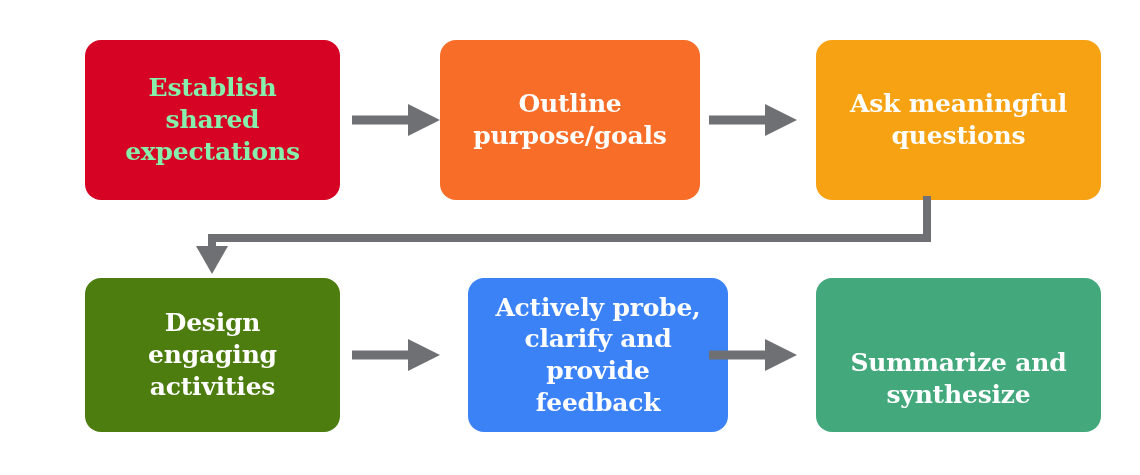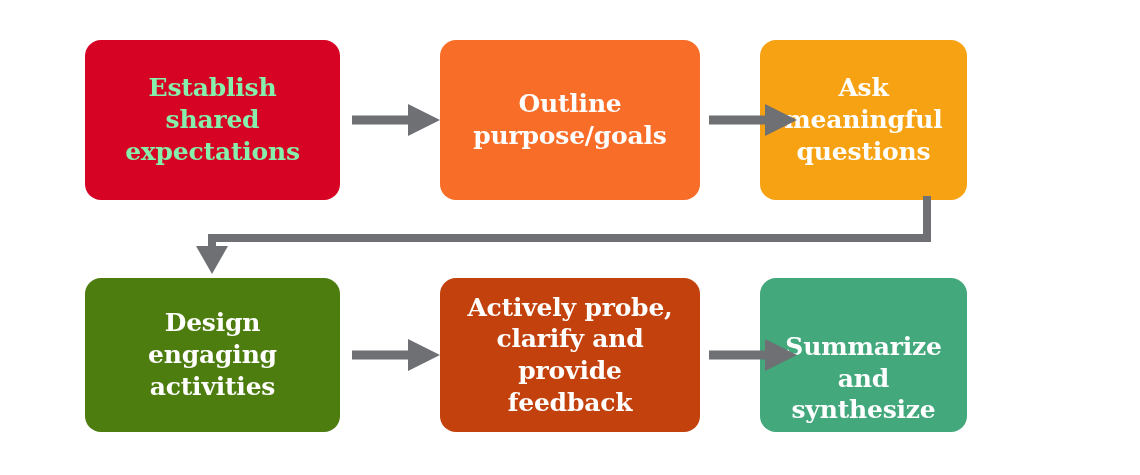--- a/index.html
+++ b/index.html
@@ -36,21 +36,21 @@
     white-space: pre-line;
   }
 
   
   .r1 { top: 40px;  height: 160px; }
   
   .r2 { top: 278px; height: 154px; }
 
   .c1 { left: 85px;  width: 255px; }
   .c2 { left: 440px; width: 260px; justify-content: center; }
-  .c3 { left: 760px; width: 207px; }
+  .c3 { left: 816px; width: 285px; }
 
   
   .arrow-h {
     position: absolute;
     height: 34px;
   }
   .arrow-h svg { display: block; }
 
   
   .connector {
@@ -107,21 +107,21 @@
 
       <polygon points="6,50 38,50 22,78" fill="#6E7073"></polygon>
     </svg>
   </div>
 
   <div class="node r2 c1" style="background-color: #4d7c0f;">
     <div class="node-label" style="color: rgb(255, 255, 255);">Design engaging
 activities</div>
   </div>
 
-  <div class="node r2 c2" style="background-color: #c2410c;">
+  <div class="node r2 c2" style="background-color: #3b82f6; margin-left: 28px;">
     <div class="node-label" style="color: rgb(255, 255, 255);">Actively probe,
 clarify and
 provide feedback</div>
   </div>
 
   <div class="node r2 c3" style="background-color: rgb(67, 168, 124);">
     <div class="node-label" style="color: rgb(255, 255, 255); margin-top: 47px;">Summarize and
 synthesize</div>
   </div>
 

